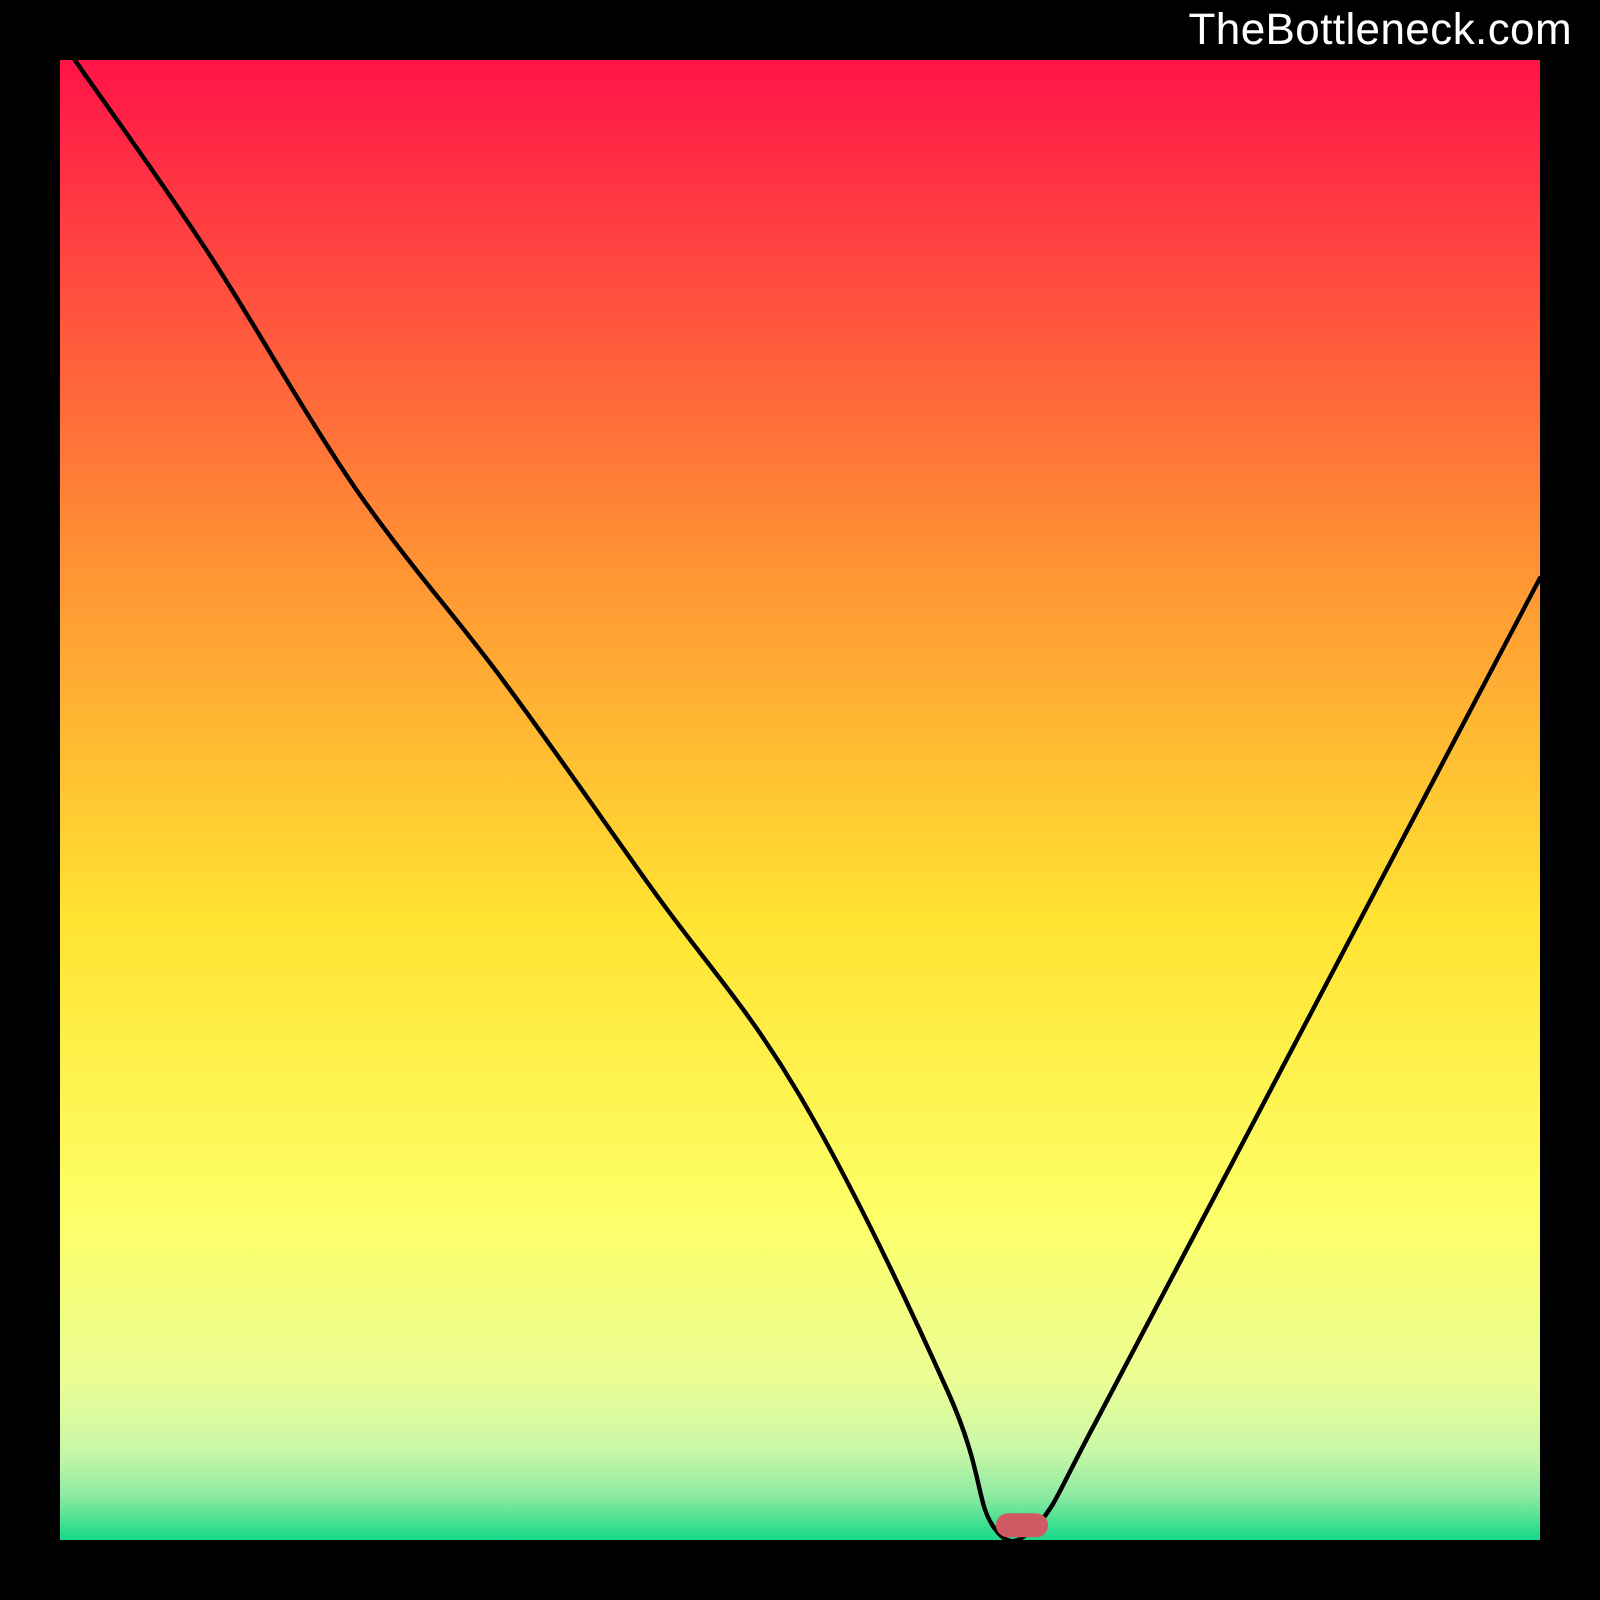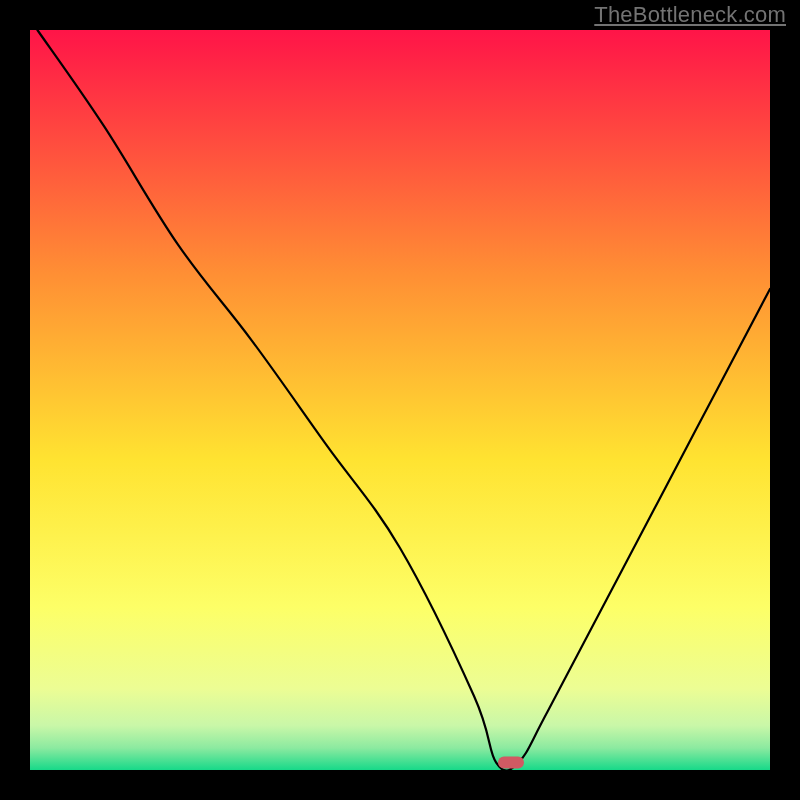--- a/index.html
+++ b/index.html
@@ -15,25 +15,24 @@
     position: absolute;
     left: 0;
     top: 0;
     width: 800px;
     height: 800px;
   }
   .watermark {
     position: absolute;
     top: 2px;
     right: 14px;
-    color: #737373;
+    color: #ffffff;
     font-size: 22px;
     font-weight: 500;
     letter-spacing: 0.2px;
-    text-decoration: underline;
   }
   svg {
     display: block;
   }
 </style>
 </head>
 <body>
 
 <div class="frame">
   <div class="watermark">TheBottleneck.com</div>

